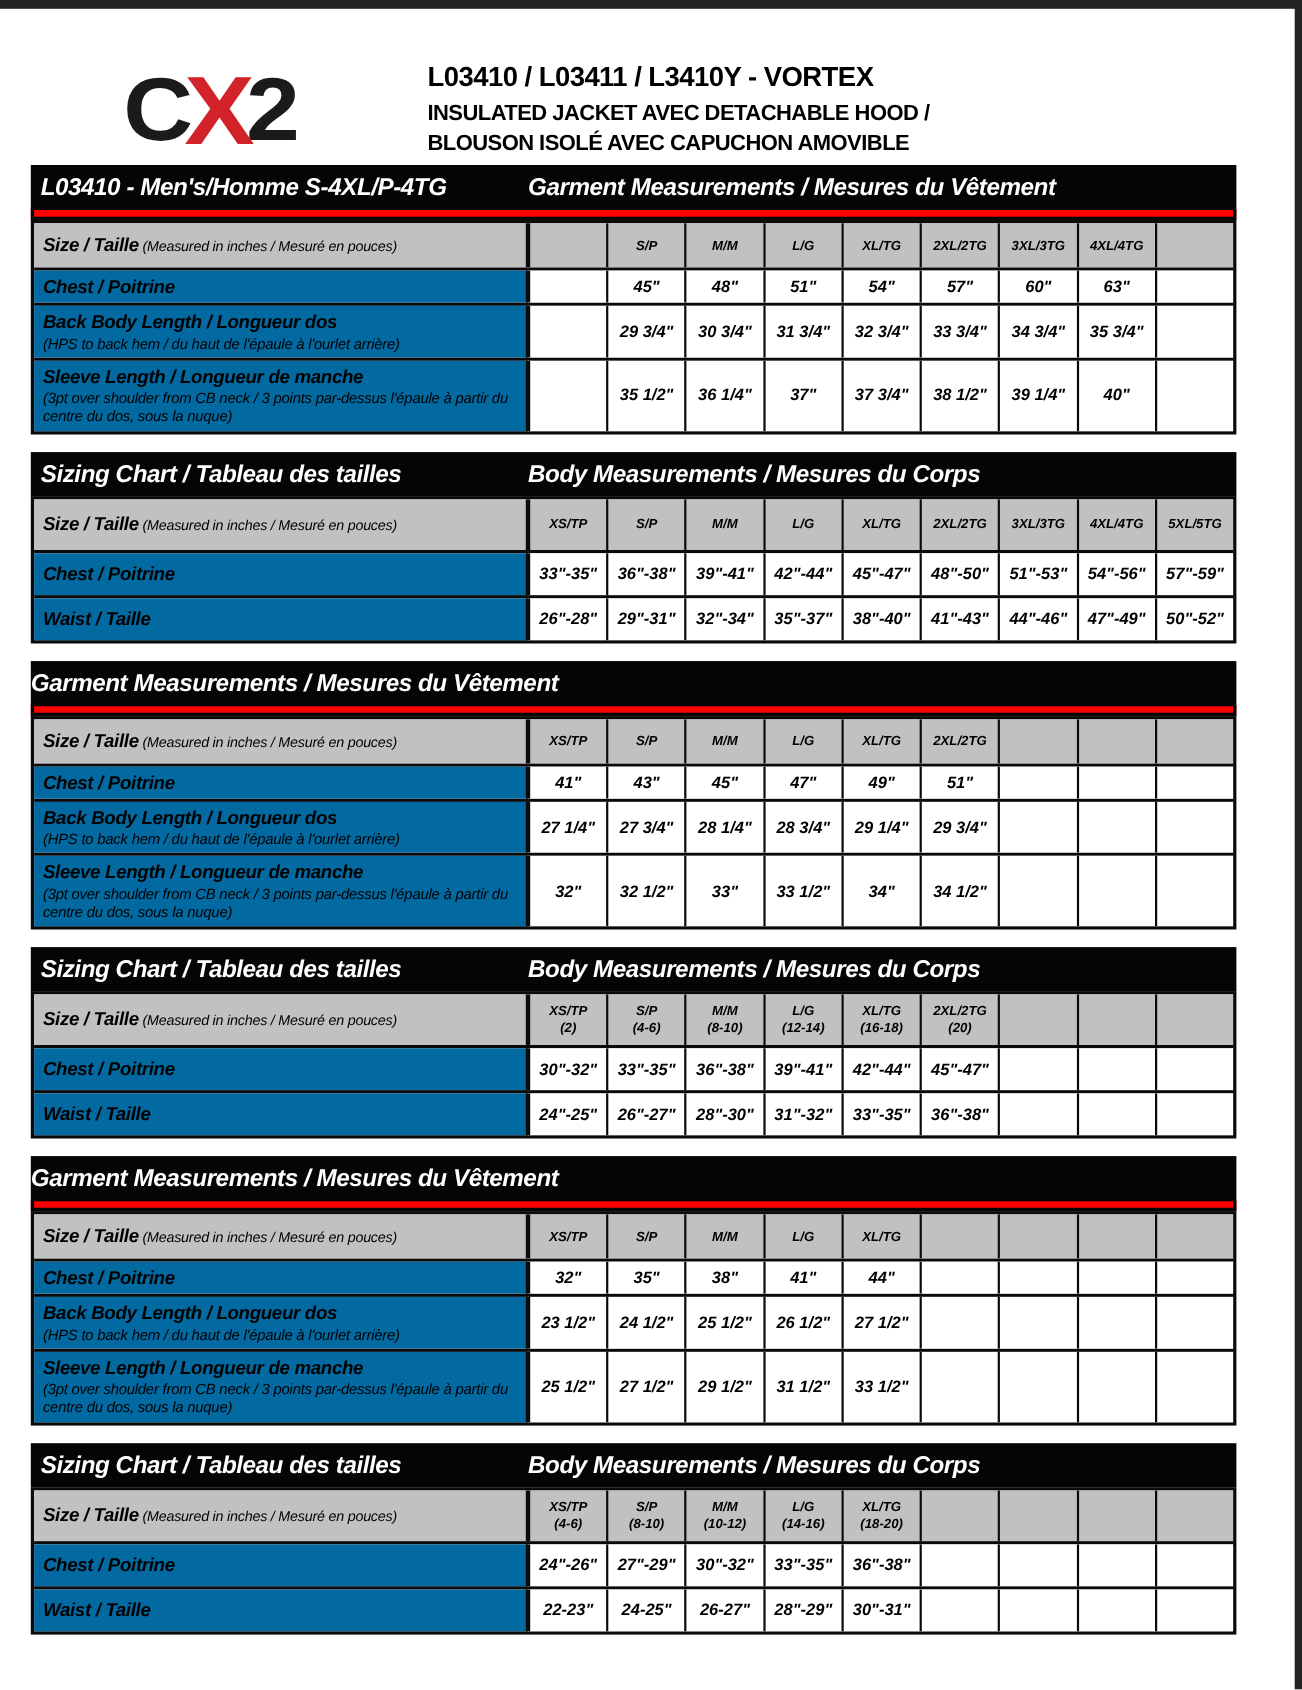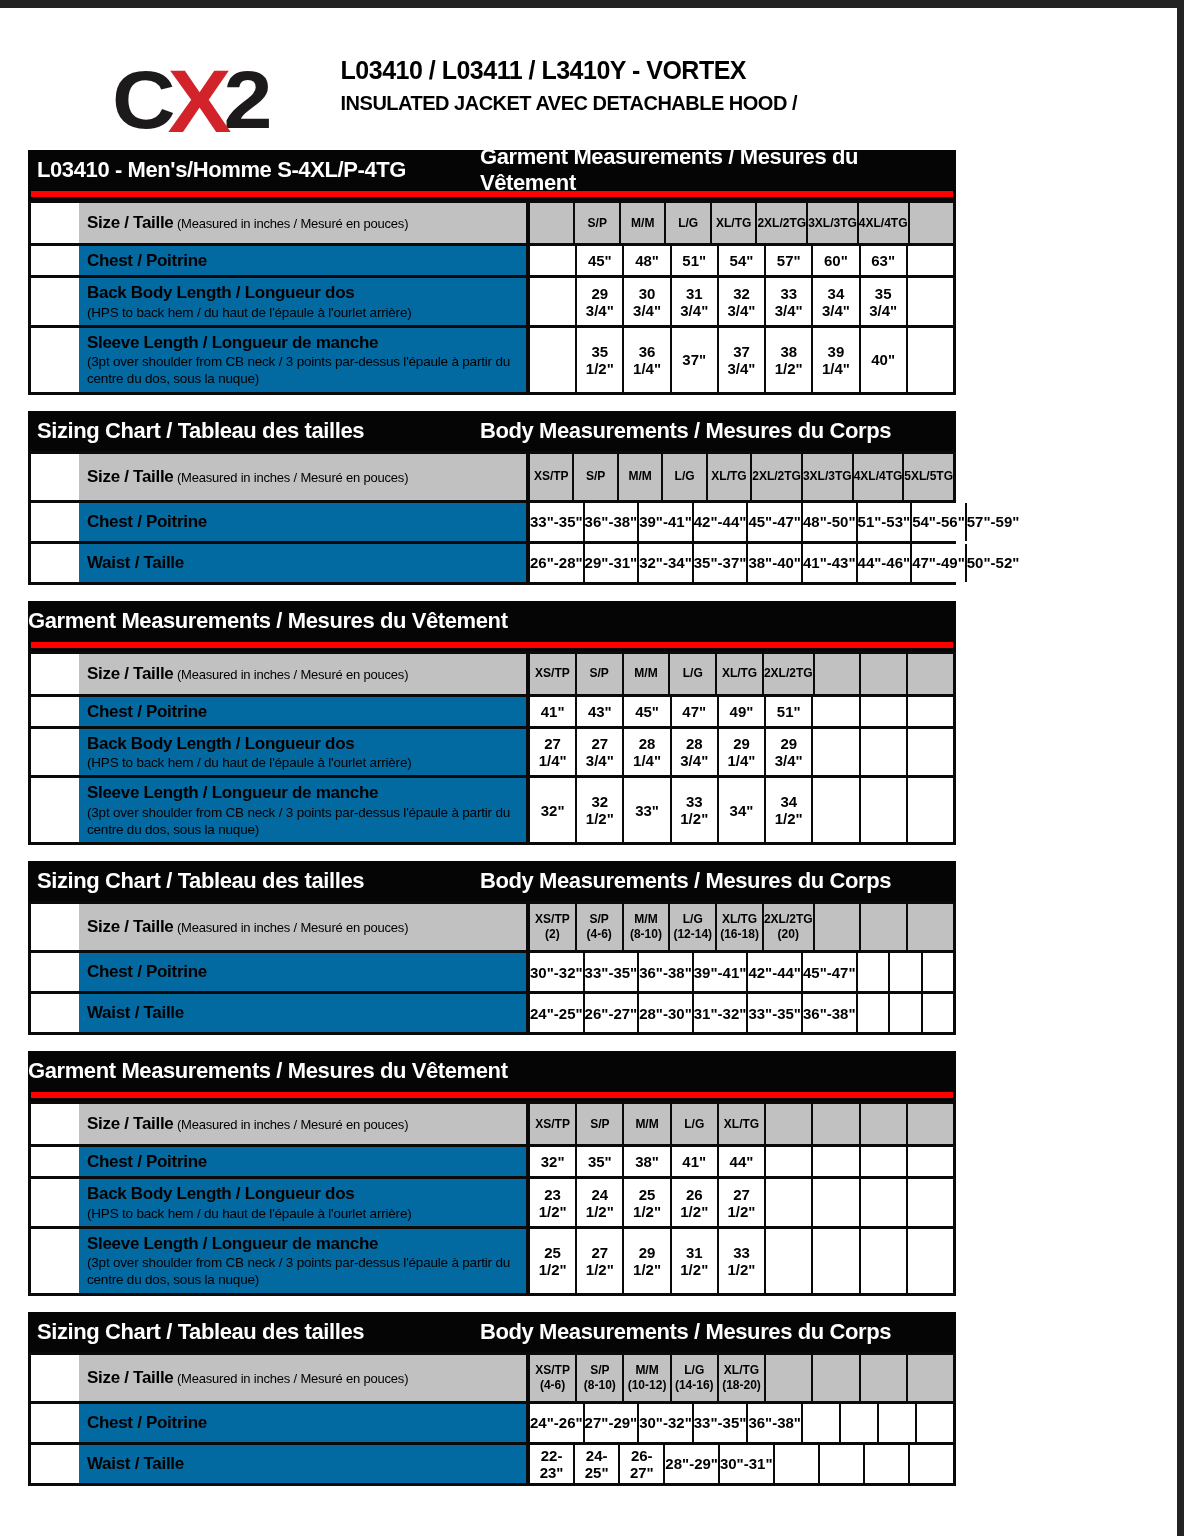--- a/index.html
+++ b/index.html
@@ -11,39 +11,39 @@
     overflow: hidden;
     color: #000;
   }
   .edge-top { position: absolute; top: 0; left: 0; width: 100%; height: 8px; background: #232323; }
   .edge-right { position: absolute; top: 0; right: 0; width: 7px; height: 100%; background: #232323; }
 
   .doc-header { display: flex; align-items: flex-start; padding: 52px 0 14px 112px; height: 150px; }
   .logo { display: inline-flex; align-items: center; line-height: 1; font-weight: bold; letter-spacing: -4px; transform: scaleY(0.92); }
   .logo .logo-c, .logo .logo-2 { font-size: 88px; color: #1c1a1a; }
   .logo .logo-x { font-size: 96px; color: #d2232a; margin: 0 -4px; position: relative; top: 2px; }
-  .title-block { margin-left: 72px; padding-top: 4px; }
+  .title-block { margin-left: 120px; padding-top: 4px; }
   .doc-title { font-size: 25px; font-weight: bold; letter-spacing: -0.5px; margin-bottom: 7px; }
   .doc-subtitle { font-size: 20px; font-weight: bold; letter-spacing: -0.5px; margin-bottom: 4px; }
 
-  #tables { margin-left: 28px; width: 928px; }
+  #tables { margin-left: 28px; width: 1096px; font-style: italic; }
   .table { margin-bottom: 16px; }
 
   .section-bar {
     background: #050505; color: #fff;
     display: flex; align-items: center;
     height: 40px; font-weight: bold; font-size: 22px; letter-spacing: -0.4px;
   }
   .bar-left { width: 452px; flex: none; padding-left: 9px; }
   .bar-right { flex: 1; text-align: left; }
 
   .red-bar { height: 10px; background: #fe0000; border: 3px solid #050505; border-top-width: 1px; }
 
   .grid { border: 3px solid #0a0a0a; }
-  .grid-row { display: grid; grid-template-columns: 449px repeat(9, 1fr); padding-left: 48px; }
+  .grid-row { display: grid; grid-template-columns: 449px repeat(9, 1fr); }
   .grid-row + .grid-row { border-top: 3px solid #0a0a0a; }
   .cell { border-left: 2px solid #0a0a0a; display: flex; align-items: center; justify-content: center; text-align: center; }
   .grid-row .cell:first-child { border-left: none; border-right: 2px solid #0a0a0a; }
 
   .label-cell { background: #0369a1; flex-direction: column; align-items: flex-start; justify-content: center; text-align: left; padding: 4px 8px; }
   .head-row .cell { background: #c1c1c1; }
   .head-cell { font-weight: bold; font-size: 12px; white-space: pre-line; line-height: 1.25; }
   .value-cell { background: #fff; font-weight: bold; font-size: 15px; }
 
   .lbl-bold { font-weight: bold; font-size: 17px; letter-spacing: -0.3px; line-height: 1.25; }
@@ -63,20 +63,21 @@
 
 <header class="doc-header">
   <div class="logo">
     <span class="logo-c">C</span>
     <span class="logo-x">X</span>
     <span class="logo-2">2</span>
   </div>
   <div class="title-block">
     <div class="doc-title">L03410 / L03411 / L3410Y - VORTEX</div>
     <div class="doc-subtitle">INSULATED JACKET AVEC DETACHABLE HOOD /</div>
+    <div class="doc-subtitle">BLOUSON ISOLÉ AVEC CAPUCHON AMOVIBLE</div>
   </div>
 </header>
 
 <main id="tables">
     <section class="table garment">
       <div class="section-bar">
         <div class="bar-left">L03410 - Men's/Homme S-4XL/P-4TG</div>
         <div class="bar-right">Garment Measurements / Mesures du Vêtement</div>
       </div>
       <div class="red-bar"></div>

